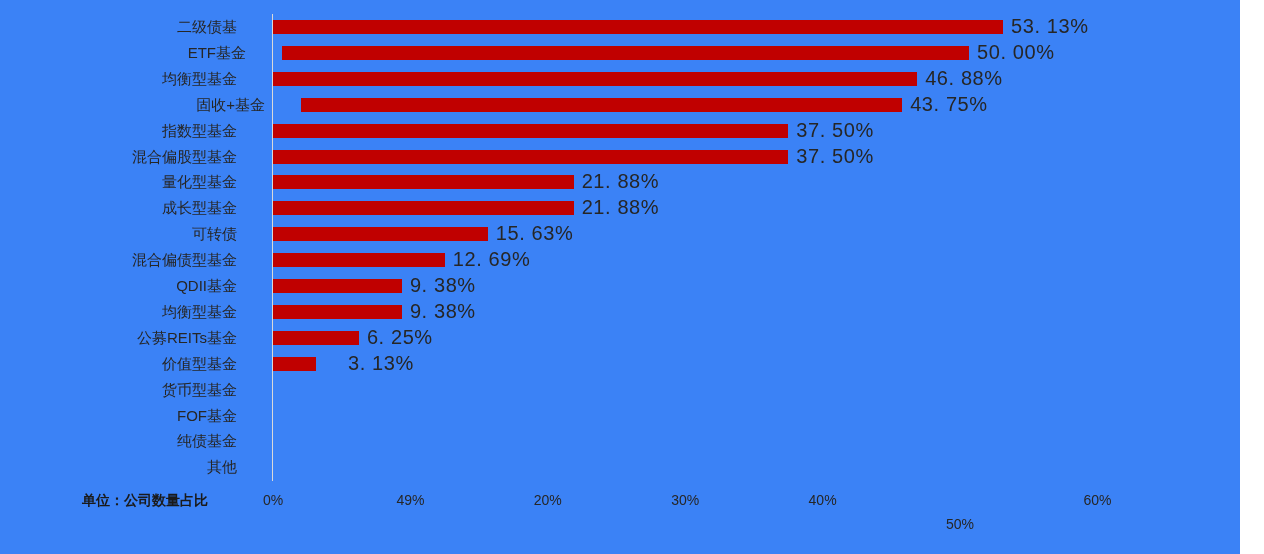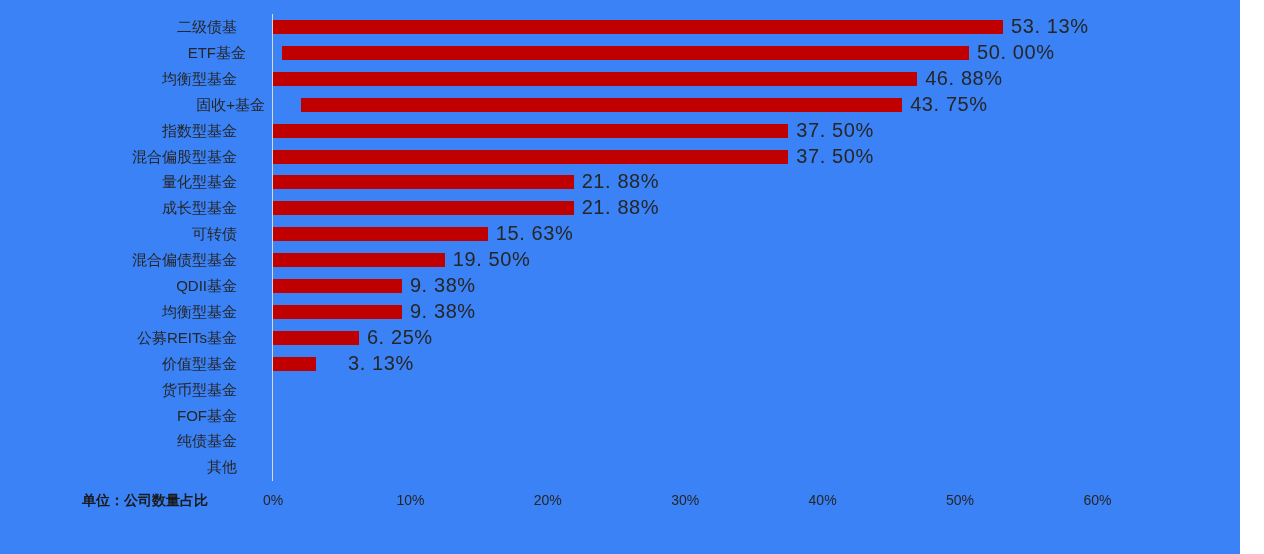--- a/index.html
+++ b/index.html
@@ -155,21 +155,21 @@
         <div class="bar-value" style="left: 581.631px;">21. 88%</div>
       </div>
       <div class="row" style="top: 221.2px;">
         <div class="cat-label">可转债</div>
         <div class="bar" style="width: 214.756px; background: rgb(192, 0, 0);"></div>
         <div class="bar-value" style="left: 495.756px;">15. 63%</div>
       </div>
       <div class="row" style="top: 247.1px;">
         <div class="cat-label">混合偏债型基金</div>
         <div class="bar" style="width: 171.75px; background: rgb(192, 0, 0);"></div>
-        <div class="bar-value" style="left: 452.75px;">19. 50%</div>
+        <div class="bar-value" style="left: 452.75px;">12. 69%</div>
       </div>
       <div class="row" style="top: 273px;">
         <div class="cat-label">QDII基金</div>
         <div class="bar" style="width: 128.881px; background: rgb(192, 0, 0);"></div>
         <div class="bar-value" style="left: 409.881px;">9. 38%</div>
       </div>
       <div class="row" style="top: 298.9px;">
         <div class="cat-label">均衡型基金</div>
         <div class="bar" style="width: 128.881px; background: rgb(192, 0, 0);"></div>
         <div class="bar-value" style="left: 409.881px;">9. 38%</div>
@@ -193,23 +193,23 @@
       <div class="row" style="top: 428.4px;">
         <div class="cat-label">纯债基金</div>
       </div>
       <div class="row" style="top: 454.3px;">
         <div class="cat-label">其他</div>
       </div>
     </div>
 
   <div id="xticks-container">
       <div class="xtick" style="left: 273px;">0%</div>
-      <div class="xtick" style="left: 410.4px;">10%</div>
+      <div class="xtick" style="left: 410.4px;">49%</div>
       <div class="xtick" style="left: 547.8px;">20%</div>
       <div class="xtick" style="left: 685.2px;">30%</div>
       <div class="xtick" style="left: 822.6px;">40%</div>
-      <div class="xtick" style="left: 960px;">50%</div>
+      <div class="xtick" style="left: 960px; margin-top: 24px;">50%</div>
       <div class="xtick" style="left: 1097.4px;">60%</div>
     </div>
 
   <div class="unit-label">单位：公司数量占比</div>
 
 </div>
 
 </body></html>

